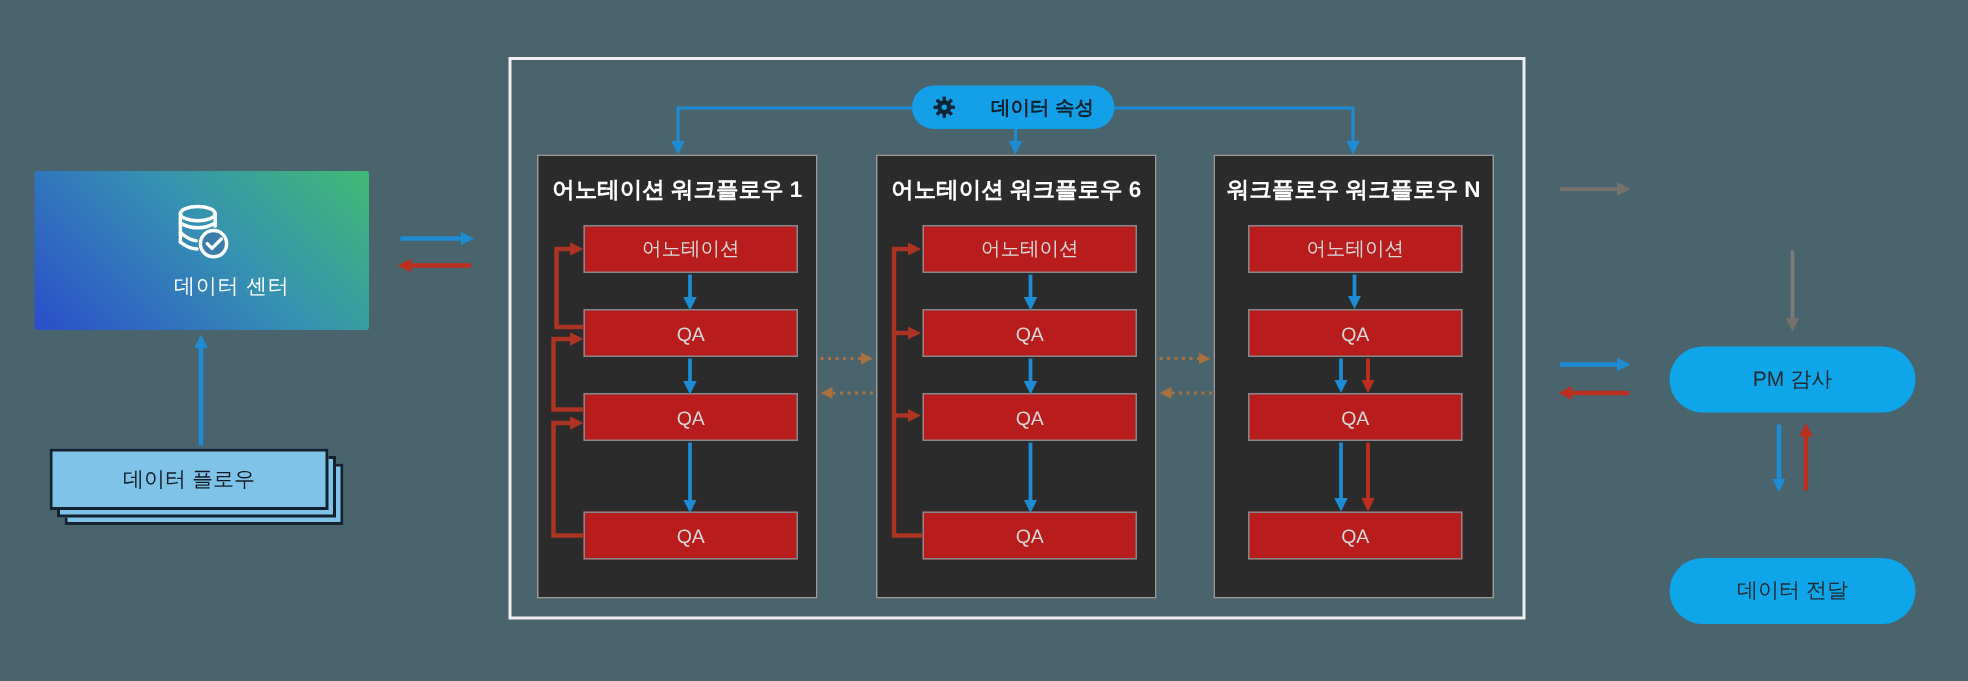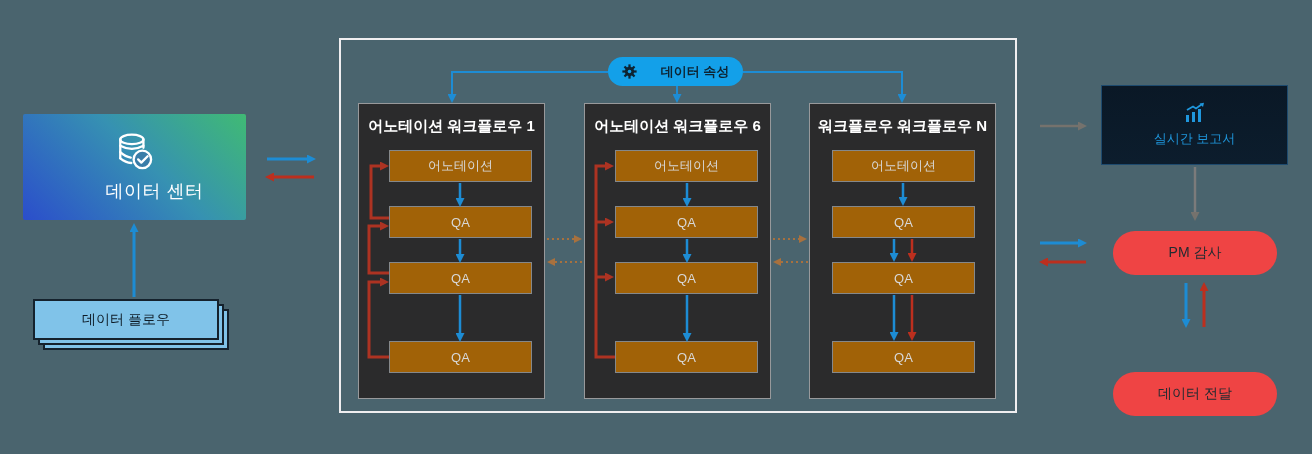--- a/index.html
+++ b/index.html
@@ -4,21 +4,21 @@
 <style>
   html,body{margin:0;padding:0;background:#4a646e;}
   .stage{position:relative;width:1312px;height:454px;background:#4a646e;overflow:hidden;
          font-family:"Liberation Sans","DejaVu Sans",sans-serif;}
 
   
   .dc-card{position:absolute;left:23px;top:114px;width:223px;height:106px;
            background:linear-gradient(45deg,#2b4ecb 0%,#3691b2 55%,#40ba74 100%);
            border-radius:2px;display:flex;flex-direction:column;align-items:center;
            justify-content:center;gap:8px;}
-  .dc-label{color:#ffffff;font-size:18px;letter-spacing:.5px;padding-left:40px;}
+  .dc-label{color:#ffffff;font-size:14px;letter-spacing:.5px;padding-left:40px;}
 
   
   .df-layer{position:absolute;width:186px;height:41px;background:#80c3e9;
             border:2px solid #15222d;box-sizing:border-box;}
   .df-back{left:43px;top:309px;}
   .df-mid{left:38px;top:304px;}
   .df-front{left:33px;top:299px;display:flex;align-items:center;justify-content:center;}
   .df-label{color:#0d1b26;font-size:14px;}
 
   
@@ -30,34 +30,34 @@
              background:#13a0e9;border-radius:15px;display:flex;align-items:center;
              justify-content:center;gap:24px;z-index:7;}
   .attr-label{color:#0d2433;font-size:13px;font-weight:bold;}
 
   
   .panel{position:absolute;top:103px;width:187px;height:296px;background:#2b2b2c;
          border:1px solid #98999b;box-sizing:border-box;z-index:1;}
   .p1{left:358px;} .p2{left:584px;} .p3{left:809px;}
   .panel-title{position:absolute;top:13px;left:0;width:100%;text-align:center;
                color:#ffffff;font-size:15px;font-weight:bold;}
-  .pbox{position:absolute;width:141px;height:30px;background:#a16207;
+  .pbox{position:absolute;width:141px;height:30px;background:#b91c1c;
         border:1px solid #85888a;display:flex;align-items:center;justify-content:center;
         color:#d8d8d8;font-size:13px;}
   .p1 .pbox,.p2 .pbox{left:30px;}
   .p3 .pbox{left:22px;}
   .row1{top:46px;} .row2{top:102px;} .row3{top:158px;} .row4{top:237px;}
 
   
   .report-box{position:absolute;left:1101px;top:85px;width:187px;height:80px;
               background:linear-gradient(180deg,#0a1826 0%,#0c1d2d 100%);
               border:1px solid #1d4a6e;box-sizing:border-box;
               display:flex;flex-direction:column;align-items:center;justify-content:center;gap:6px;}
   .report-label{color:#1f97dd;font-size:13px;}
-  .gray-pill{position:absolute;left:1113px;width:164px;height:44px;background:#ef4444;
+  .gray-pill{position:absolute;left:1113px;width:164px;height:44px;background:#0ea5e9;
              border-radius:22px;display:flex;align-items:center;justify-content:center;
              color:#222b31;font-size:14px;}
   .pm-pill{top:231px;} .delivery-pill{top:332px;margin-top:40px;}
 
   
   .arrows{position:absolute;left:0;top:0;z-index:6;pointer-events:none;}
 </style>
 </head>
 <body>
 
@@ -122,32 +122,20 @@
   </div>
 
   <div class="panel p3">
     <div class="panel-title">워크플로우 워크플로우 N</div>
     <div class="pbox row1">어노테이션</div>
     <div class="pbox row2">QA</div>
     <div class="pbox row3">QA</div>
     <div class="pbox row4">QA</div>
   </div>
 
-  <div class="report-box">
-    <svg width="24" height="22" viewBox="0 0 24 22">
-      <g fill="#1f97dd">
-        <rect x="3" y="13" width="3" height="7"></rect>
-        <rect x="9" y="10" width="3" height="10"></rect>
-        <rect x="15" y="7" width="3" height="13"></rect>
-      </g>
-      <path d="M4 8 L10 4.5 L13 6.5 L18.5 2.5" fill="none" stroke="#1f97dd" stroke-width="1.8"></path>
-      <path d="M16.5 1.5 L21 0.8 L20 5 z" fill="#1f97dd"></path>
-    </svg>
-    <div class="report-label">실시간 보고서</div>
-  </div>
 
   <div class="gray-pill pm-pill">
     <span>PM 감사</span>
   </div>
 
   <div class="gray-pill delivery-pill">
     <span>데이터 전달</span>
   </div>
 
   <svg class="arrows" width="1312" height="454" viewBox="0 0 1312 454">

